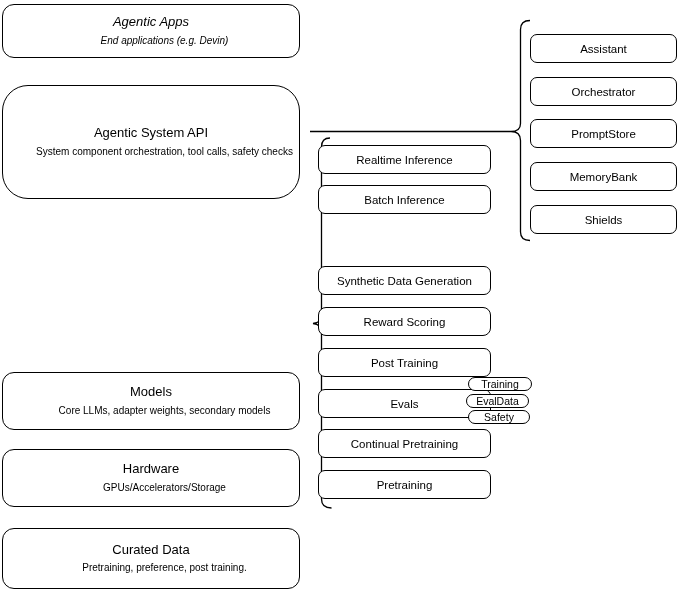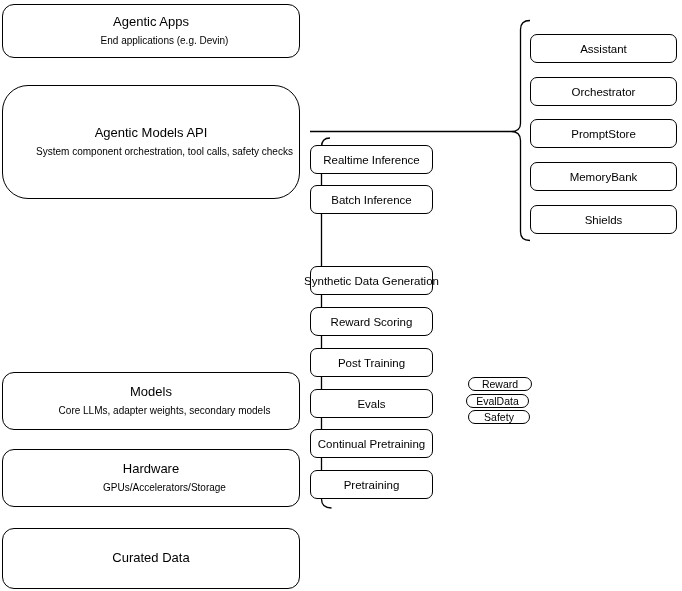--- a/index.html
+++ b/index.html
@@ -44,21 +44,21 @@
     background: #ffffff;
     border: 1.3px solid #000000;
     border-radius: 7px;
     display: flex;
     align-items: center;
     justify-content: center;
     text-align: center;
     font-size: 11.5px;
     white-space: nowrap;
   }
-  .mid-node { left: 310px; width: 123px; height: 29px; }
+  .mid-node { left: 318px; width: 173px; height: 29px; }
   .right-node { left: 530px; width: 147px; height: 29px; }
   .tag {
     position: absolute;
     box-sizing: border-box;
     background: #ffffff;
     border: 1.2px solid #000000;
     border-radius: 7px;
     display: flex;
     align-items: center;
     justify-content: center;
@@ -72,43 +72,44 @@
 
 <div class="canvas">
 
   <svg class="edge-layer" viewBox="0 0 682 591" xmlns="http://www.w3.org/2000/svg">
 
     <path d="M 330 138 C 324.5 138 321.5 141 321.5 147 L 321.5 315 C 321.5 320.5 318.5 323 313 323.5 C 318.5 324 321.5 326.5 321.5 332 L 321.5 499 C 321.5 504.5 325 508 331.5 508" fill="none" stroke="#000000" stroke-width="1.3"></path>
 
     <path d="M 530 20.5 C 523.5 20.5 520.5 23.5 520.5 29.5 L 520.5 123.5 C 520.5 129 517.5 131.5 511 131.5 L 310 131.5 M 511 131.5 C 517.5 131.5 520.5 134.5 520.5 140.5 L 520.5 232 C 520.5 238 523.5 240.5 530 240.5" fill="none" stroke="#000000" stroke-width="1.3"></path>
   </svg>
 
-  <div class="box stack-box r12" style="top:4px;height:54px;">
+  <div class="box stack-box r12" style="top:4px;height:54px;font-style:italic;">
     <div class="title">Agentic Apps</div>
     <div class="subtitle">End applications (e.g. Devin)</div>
   </div>
 
   <div class="box stack-box r26" style="top:85px;height:114px;">
-    <div class="title">Agentic Models API</div>
+    <div class="title">Agentic System API</div>
     <div class="subtitle">System component orchestration, tool calls, safety checks</div>
   </div>
 
 
   <div class="box stack-box r12" style="top:372px;height:58px;">
     <div class="title">Models</div>
     <div class="subtitle">Core LLMs, adapter weights, secondary models</div>
   </div>
 
   <div class="box stack-box r12" style="top:449px;height:58px;">
     <div class="title">Hardware</div>
     <div class="subtitle">GPUs/Accelerators/Storage</div>
   </div>
 
   <div class="box stack-box r12" style="top:528px;height:61px;">
     <div class="title">Curated Data</div>
+    <div class="subtitle">Pretraining, preference, post training.</div>
   </div>
 
   <div class="node mid-node" style="top:145px;">
     <span>Realtime Inference</span>
   </div>
   <div class="node mid-node" style="top:185px;">
     <span>Batch Inference</span>
   </div>
   <div class="node mid-node" style="top:266px;">
     <span>Synthetic Data Generation</span>
@@ -123,21 +124,21 @@
     <span>Evals</span>
   </div>
   <div class="node mid-node" style="top:429px;">
     <span>Continual Pretraining</span>
   </div>
   <div class="node mid-node" style="top:470px;">
     <span>Pretraining</span>
   </div>
 
   <div class="tag" style="left:468px;top:377px;width:64px;height:14px;">
-    <span>Reward</span>
+    <span>Training</span>
   </div>
   <div class="tag" style="left:466px;top:394px;width:63px;height:14px;">
     <span>EvalData</span>
   </div>
   <div class="tag" style="left:468px;top:410px;width:62px;height:14px;">
     <span>Safety</span>
   </div>
 
   <div class="node right-node" style="top:34px;">
     <span>Assistant</span>

